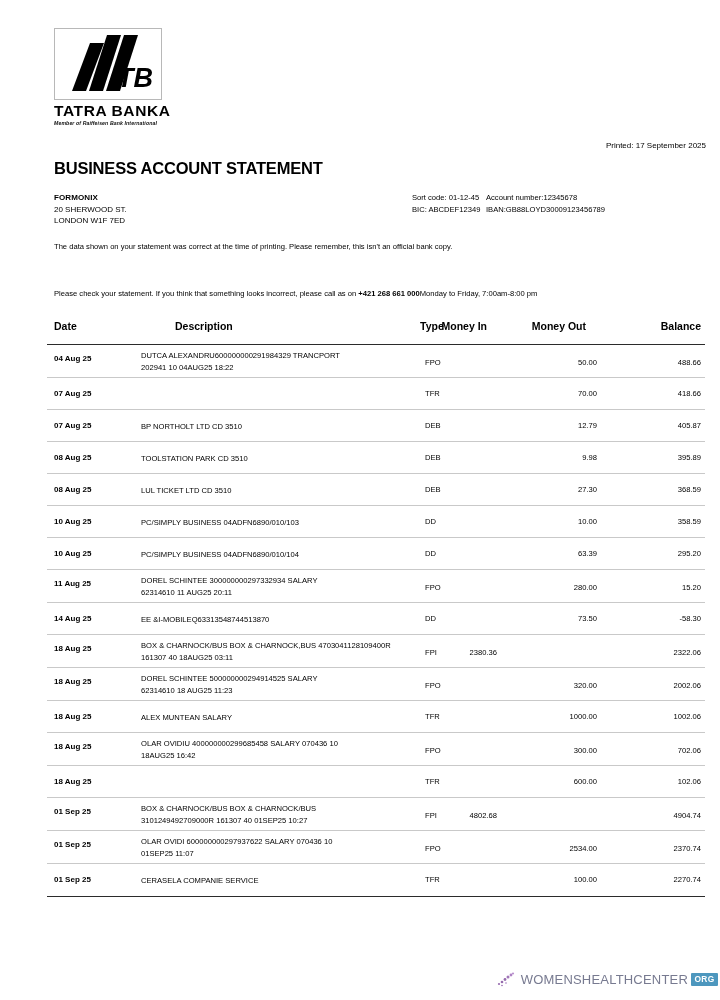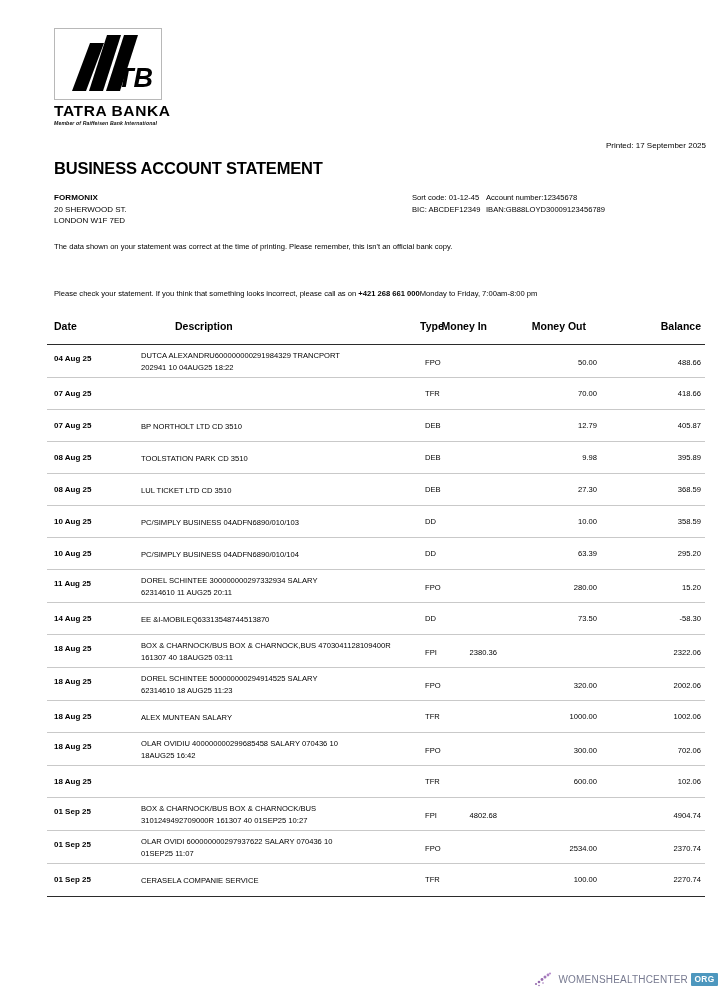--- a/index.html
+++ b/index.html
@@ -195,21 +195,21 @@
     position: absolute;
     right: 18px;
     bottom: 12px;
     display: flex;
     align-items: center;
     gap: 3px;
     opacity: 0.92;
   }
   .wm-dots { width: 22px; height: 18px; position: relative; }
   .wm-text {
-    font-size: 10px;
+    font-size: 13px;
     letter-spacing: 0.2px;
     color: #6c6f87;
     white-space: nowrap;
   }
   .wm-org {
     background: #3e8fb9;
     color: #ffffff;
     font-size: 8.4px;
     font-weight: bold;
     padding: 1.5px 3.5px 1.5px 3.5px;

